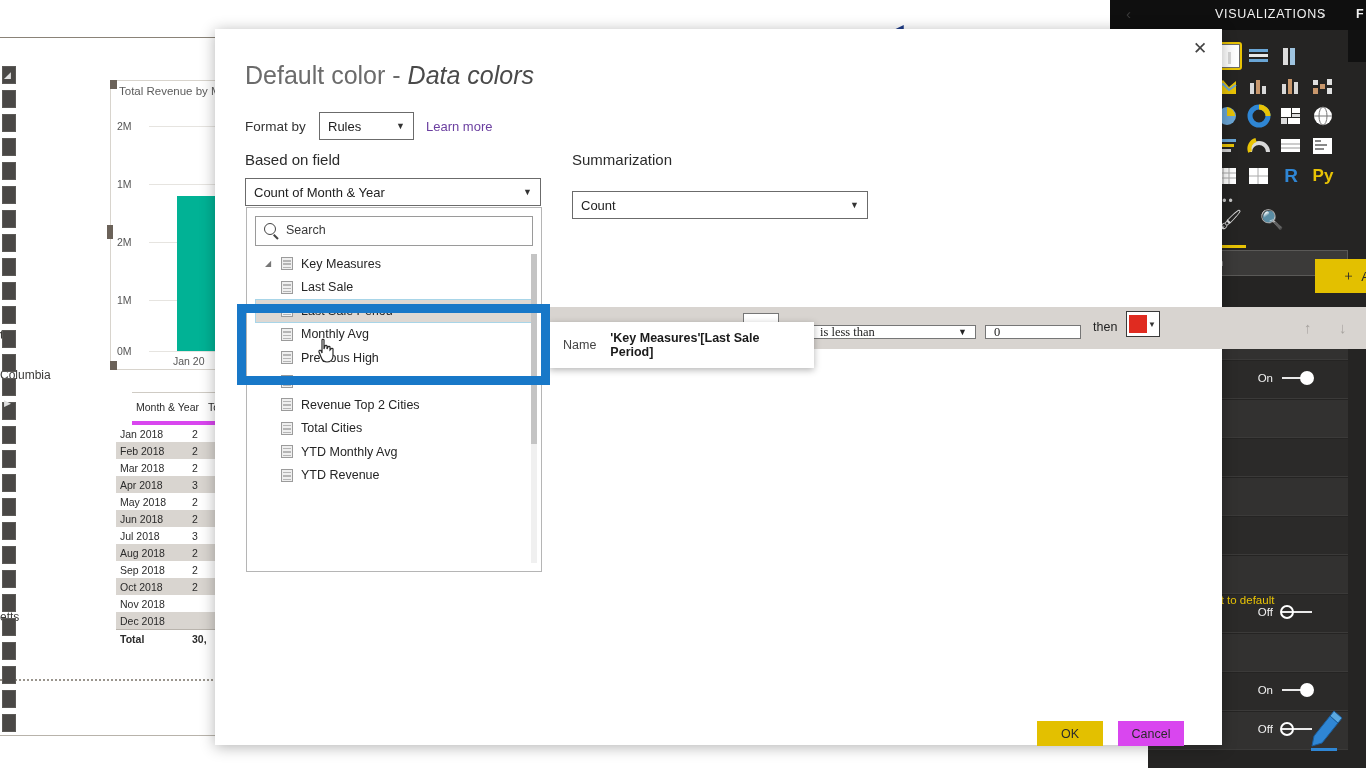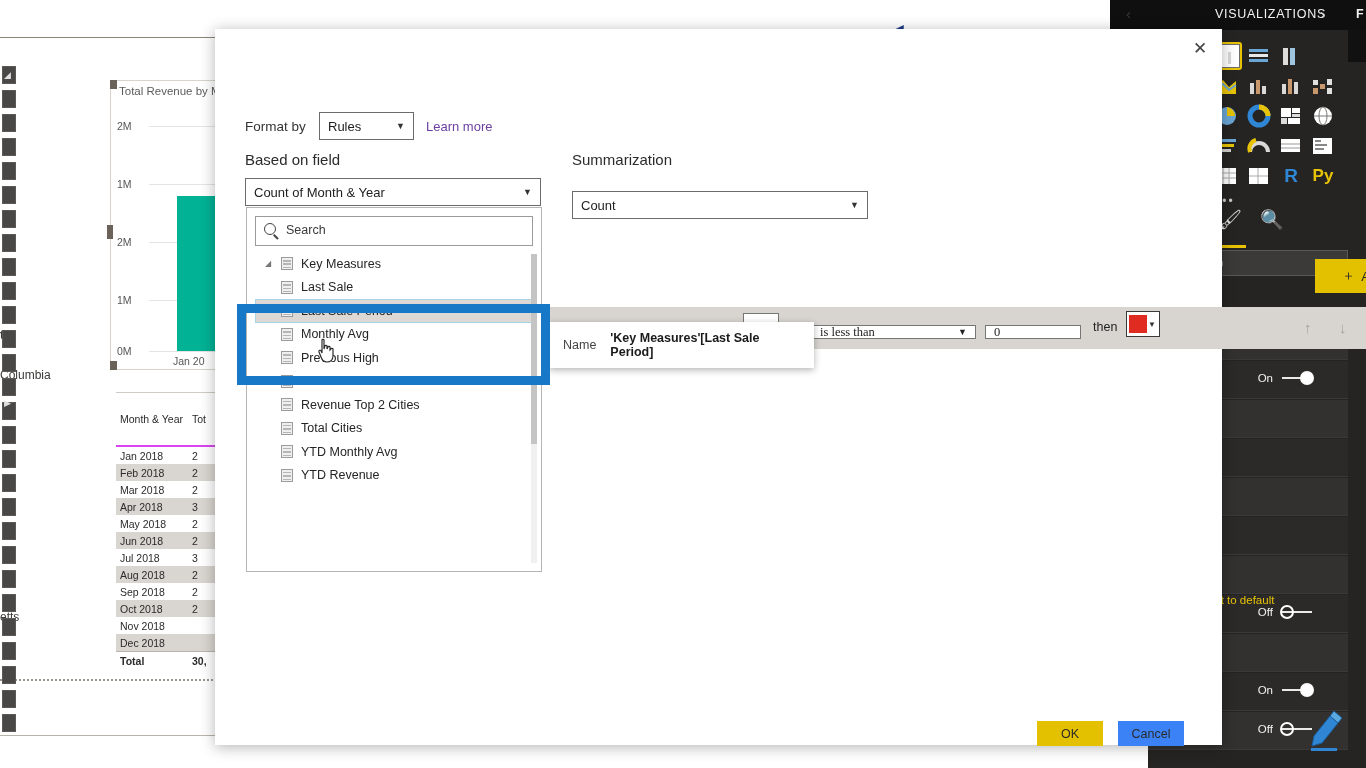--- a/index.html
+++ b/index.html
@@ -34,21 +34,21 @@
   .y-tick { position:absolute; left:6px; font-size:10.5px; color:#555; }
   .gridline { position:absolute; left:38px; width:86px; height:1px; background:#e6e4e0; }
   .bar-teal { position:absolute; left:66px; width:58px; background:#01b295; }
   .x-label { position:absolute; left:62px; bottom:2px; font-size:10.5px; color:#555; white-space:nowrap; }
 
   
   .stray { position:absolute; font-size:12px; color:#3b3a38; white-space:nowrap; }
 
   
   .tbl-visual { position:absolute; left:116px; top:392px; width:112px; font-size:10.5px; color:#2b2b2b; }
-  .tbl-visual .thead { border-top:1px solid #cfcbc4; border-bottom:2px solid #d946ef; padding:20px 4px; font-weight:400; display:flex; }
+  .tbl-visual .thead { border-top:1px solid #cfcbc4; border-bottom:4px solid #d946ef; padding:8px 4px; font-weight:400; display:flex;margin-left:16px; }
   .tbl-visual .thead span:first-child { width:72px; }
   .tbl-row { display:flex; padding:2.5px 4px; }
   .tbl-row span:first-child { width:72px; }
   .tbl-row.alt { background:#d9d5d0; }
   .tbl-total { display:flex; padding:3px 4px; font-weight:bold; border-top:1px solid #b9b4ad; }
   .tbl-total span:first-child { width:72px; }
 
   .dashed-line { position:absolute; left:0; top:679px; width:224px; border-top:2px dotted #9a958d; }
   .dashed-line2 { position:absolute; left:0; top:735px; width:1130px; border-top:1px solid #b8b3ab; }
 
@@ -161,21 +161,21 @@
   .anno-rect { position:absolute; left:237px; top:304px; width:313px; height:81px; border:9px solid #1878c8; pointer-events:none; }
 
   
   .cursor { position:absolute; left:316px; top:338px; width:22px; height:26px; pointer-events:none; }
 
   
   .pen { position:absolute; left:1308px; top:706px; width:44px; height:48px; pointer-events:none; }
 
   .dlg-btn { position:absolute; top:692px; height:25px; font-size:12.5px; display:flex; align-items:center; justify-content:center; cursor:pointer; border:none; }
   #ok-btn { left:822px; width:66px; background:#e3c000; color:#2b2b2b; }
-  #cancel-btn { left:903px; width:66px; background:#3b82f6; color:#2b2b2b; }
+  #cancel-btn { left:903px; width:66px; background:#d946ef; color:#2b2b2b; }
 </style>
 </head>
 <body>
 
 <div id="canvas">
 
   <div class="report-divider"></div>
   <div class="blue-tick">◀</div>
 
   <div class="chart-visual">
@@ -502,20 +502,21 @@
     <div class="fs-cell" style="top: 642px;"></div>
     <div class="fs-cell" style="top: 666px;"></div>
     <div class="fs-cell" style="top: 690px;"></div>
     <div class="fs-cell" style="top: 714px;"></div>
     <div class="fs-tri" style="top: 70px;">◢</div>
     <div class="fs-tri" style="top: 398px;">▶</div>
   </div>
 
 <div id="dialog">
   <div class="dlg-close">✕</div>
+  <div class="dlg-title"><span>Default color</span><span> - </span><i>Data colors</i></div>
 
   <div class="fmt-label">Format by</div>
   <div class="sel" id="fmt-sel">
     <span>Rules</span>
     <span class="caret">▼</span>
   </div>
   <div class="learn">Learn more</div>
 
   <div class="sec-label" id="lbl-basedon">Based on field</div>
   <div class="sec-label" id="lbl-summ">Summarization</div>

